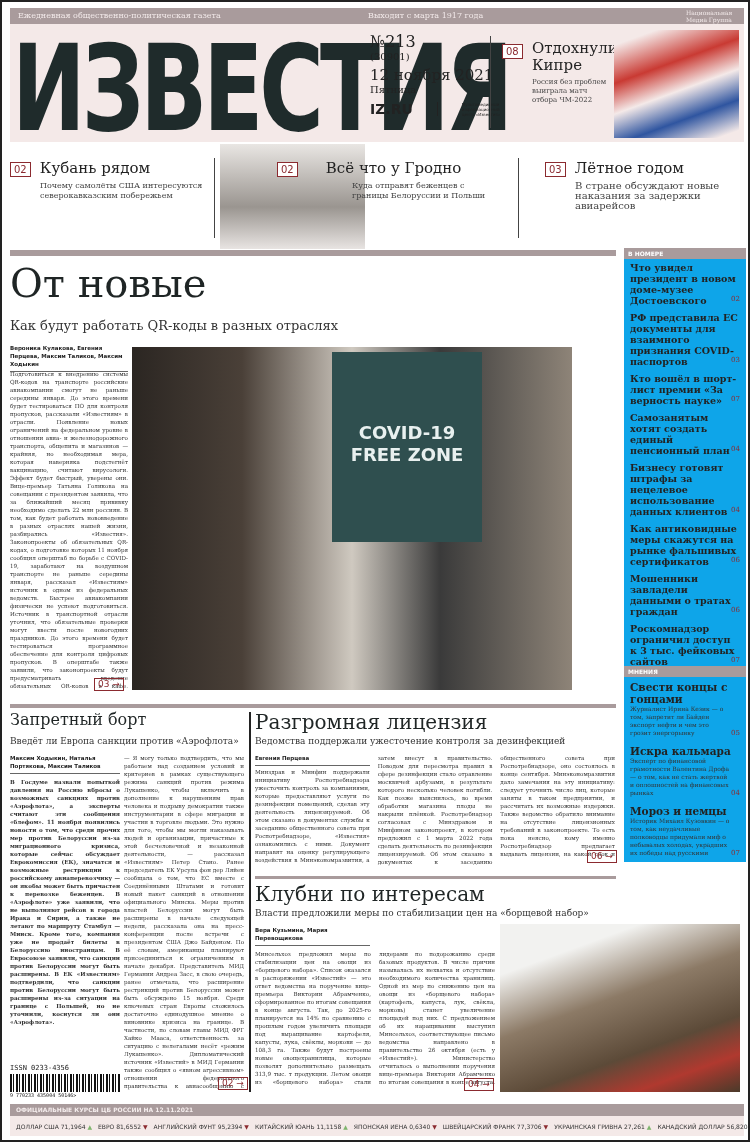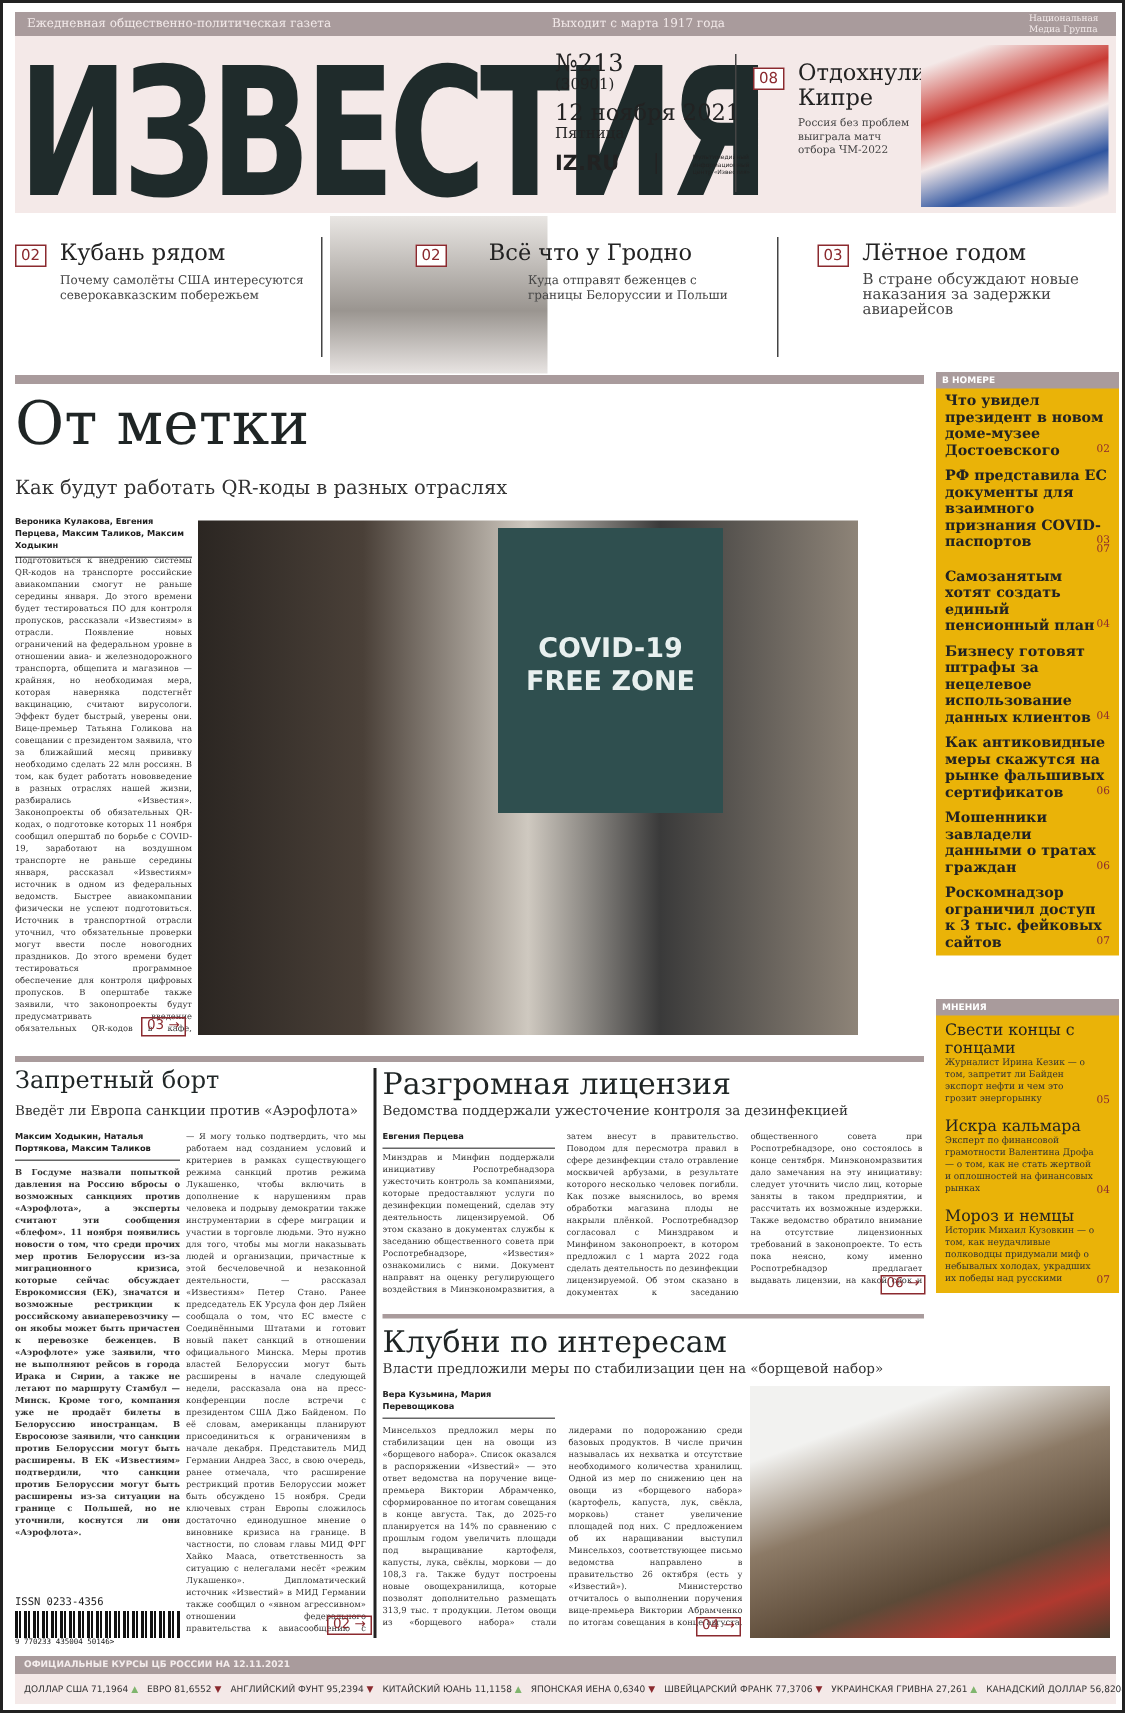--- a/index.html
+++ b/index.html
@@ -5,26 +5,26 @@
 *{box-sizing:border-box;margin:0;padding:0}
 body{width:750px;height:1142px;background:#fff;font-family:"DejaVu Serif",serif;color:#222;position:relative;overflow:hidden;border:2px solid #222}
 .abs{position:absolute}
 .topbar{left:8px;top:6px;width:734px;height:16px;background:#a99b9c;color:#f3eaea;font-size:8px;line-height:16px}
 .masthead{left:8px;top:22px;width:734px;height:118px;background:#f4e9e8}
 .logo{left:10px;top:28px;font-family:"DejaVu Sans",sans-serif;font-weight:bold;font-size:88px;letter-spacing:-4px;color:#1f2b2b;transform:scaleY(1.35);transform-origin:top left;line-height:1}
 .numbox{left:368px;top:30px;font-size:16px;color:#222}
 .badge{display:inline-block;border:1.5px solid #8b2a2f;color:#8b2a2f;font-family:"DejaVu Sans",sans-serif;font-size:10px;padding:0 3px;line-height:13px;background:#fff}
 .vline{width:1px;background:#444}
 .secbar{background:#a99b9c}
-.sidebar{left:622px;top:246px;width:122px;background:#eab308}
+.sidebar{left:622px;top:246px;width:122px;background:#0ea5e9}
 .side-h{background:#a99b9c;color:#fff;font-family:"DejaVu Sans",sans-serif;font-size:6px;font-weight:bold;padding:2px 4px}
 .side-item{font-size:9.5px;font-weight:bold;line-height:11px;padding:3px 6px;color:#222;position:relative}
 .side-item .pg{color:#8b2a2f;font-weight:normal;font-size:7px;position:absolute;right:6px;bottom:4px}
 .op-item{padding:4px 6px;position:relative}
-.op-item h4{font-size:10.5px;font-weight:normal;line-height:12px}
+.op-item h4{font-size:10.5px;font-weight:bold;line-height:12px}
 .op-item p{font-size:6px;line-height:8px;color:#333;width:100px}
 .op-item .pg{color:#8b2a2f;font-size:7px;position:absolute;right:6px;bottom:4px}
 .headline{font-family:"DejaVu Serif",serif;font-weight:normal;color:#1f2525}
 .body-txt{font-size:5.6px;line-height:8px;color:#333;text-align:justify}
 .byline{font-family:"DejaVu Sans",sans-serif;font-size:5.5px;font-weight:bold;line-height:8px;border-bottom:1px solid #666;padding-bottom:3px}
 .jump{display:inline-block;border:1.5px solid #8b2a2f;color:#8b2a2f;font-family:"DejaVu Sans",sans-serif;font-size:9px;padding:0 3px;line-height:11px}
 .photo{background:linear-gradient(135deg,#6b5a4c 0%,#a9a39a 45%,#3e3834 100%)}
 .ticker{left:8px;top:1102px;width:734px;height:32px}
 .ticker-h{background:#a99b9c;color:#f5eded;font-family:"DejaVu Sans",sans-serif;font-size:6px;font-weight:bold;padding:2px 6px;height:12px}
 .ticker-row{background:#f4e9e8;height:20px;font-family:"DejaVu Sans",sans-serif;font-size:6px;color:#333;display:flex;align-items:center;gap:6px;padding:0 6px;white-space:nowrap}
@@ -74,34 +74,34 @@
 </div>
 <div class="abs vline" style="left:516px;top:156px;height:80px"></div>
 <div class="abs" style="left:543px;top:156px;width:200px">
   <span class="badge">03</span>
   <span style="font-size:15px;margin-left:4px">Лётное годом</span>
   <p style="font-size:10px;line-height:10px;color:#444;margin:4px 0 0 30px">В стране обсуждают новые наказания за задержки авиарейсов</p>
 </div>
 
 <div class="abs secbar" style="left:8px;top:248px;width:606px;height:6px"></div>
 
-<div class="abs headline" style="left:8px;top:258px;font-size:40px">От метки</div>
+<div class="abs headline" style="left:8px;top:258px;font-size:40px">От новые</div>
 <div class="abs" style="left:8px;top:316px;font-size:13px;color:#333">Как будут работать QR-коды в разных отраслях</div>
 <div class="abs byline" style="left:8px;top:342px;width:118px">Вероника Кулакова, Евгения Перцева, Максим Таликов, Максим Ходыкин</div>
 <div class="abs body-txt" style="left:8px;top:368px;width:118px;height:318px;overflow:hidden">Подготовиться к внедрению системы QR-кодов на транспорте российские авиакомпании смогут не раньше середины января. До этого времени будет тестироваться ПО для контроля пропусков, рассказали «Известиям» в отрасли. Появление новых ограничений на федеральном уровне в отношении авиа- и железнодорожного транспорта, общепита и магазинов — крайняя, но необходимая мера, которая наверняка подстегнёт вакцинацию, считают вирусологи. Эффект будет быстрый, уверены они. Вице-премьер Татьяна Голикова на совещании с президентом заявила, что за ближайший месяц прививку необходимо сделать 22 млн россиян. В том, как будет работать нововведение в разных отраслях нашей жизни, разбирались «Известия». Законопроекты об обязательных QR-кодах, о подготовке которых 11 ноября сообщил оперштаб по борьбе с COVID-19, заработают на воздушном транспорте не раньше середины января, рассказал «Известиям» источник в одном из федеральных ведомств. Быстрее авиакомпании физически не успеют подготовиться. Источник в транспортной отрасли уточнил, что обязательные проверки могут ввести после новогодних праздников. До этого времени будет тестироваться программное обеспечение для контроля цифровых пропусков. В оперштабе также заявили, что законопроекты будут предусматривать введение обязательных QR-кодов в кафе, ресторанах и магазинах, но не уточнили время внесения документов в Госдуму.</div>
 <span class="abs jump" style="left:92px;top:676px">03 →</span>
 <div class="abs photo" style="left:130px;top:345px;width:440px;height:343px;background:linear-gradient(90deg,#2b2622 0%,#4a4038 25%,#cfc9c0 50%,#3a3a3a 70%,#8e8478 100%)">
   <div class="abs" style="left:200px;top:5px;width:150px;height:190px;background:#2f4f4f;color:#e8f0ef;text-align:center;font-family:'DejaVu Sans',sans-serif;font-weight:bold;font-size:18px;padding-top:70px;line-height:22px">COVID-19 FREE ZONE</div>
 </div>
 
 <div class="abs sidebar">
   <div class="side-h">В НОМЕРЕ</div>
   <div class="side-item"><span>Что увидел президент в новом доме-музее Достоевского</span><span class="pg">02</span></div>
   <div class="side-item"><span>РФ представила ЕС документы для взаимного признания COVID-паспортов</span><span class="pg">03</span></div>
-  <div class="side-item"><span class="pg">07</span></div>
+  <div class="side-item"><span>Кто вошёл в шорт-лист премии «За верность науке»</span><span class="pg">07</span></div>
   <div class="side-item"><span>Самозанятым хотят создать единый пенсионный план</span><span class="pg">04</span></div>
   <div class="side-item"><span>Бизнесу готовят штрафы за нецелевое использование данных клиентов</span><span class="pg">04</span></div>
   <div class="side-item"><span>Как антиковидные меры скажутся на рынке фальшивых сертификатов</span><span class="pg">06</span></div>
   <div class="side-item"><span>Мошенники завладели данными о тратах граждан</span><span class="pg">06</span></div>
   <div class="side-item"><span>Роскомнадзор ограничил доступ к 3 тыс. фейковых сайтов</span><span class="pg">07</span></div>
 </div>
 
 <div class="abs sidebar" style="top:664px;height:196px">
   <div class="side-h">МНЕНИЯ</div>
   <div class="op-item">

